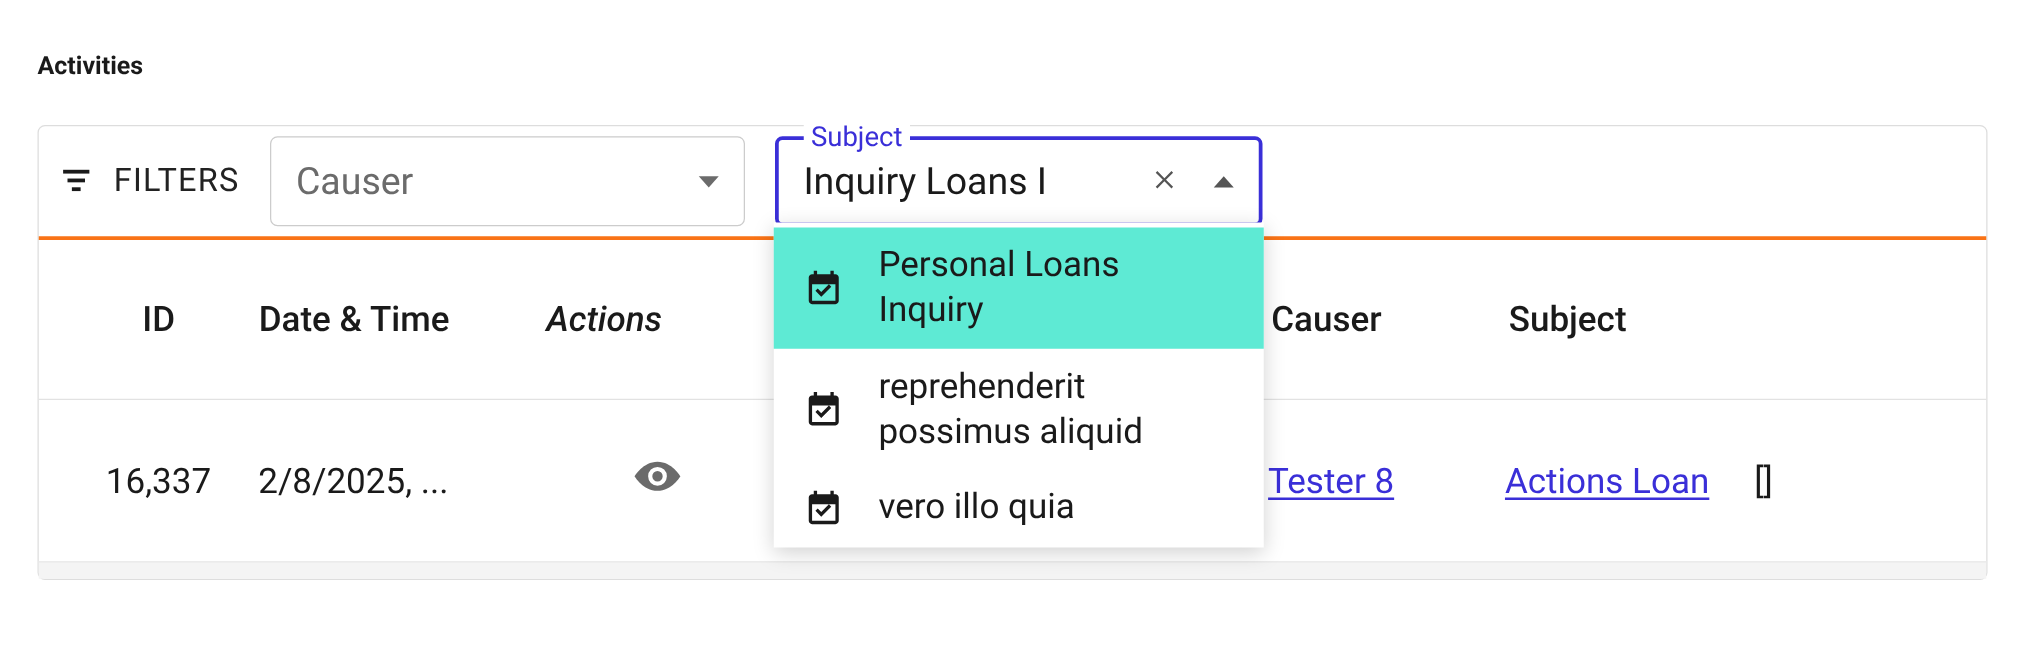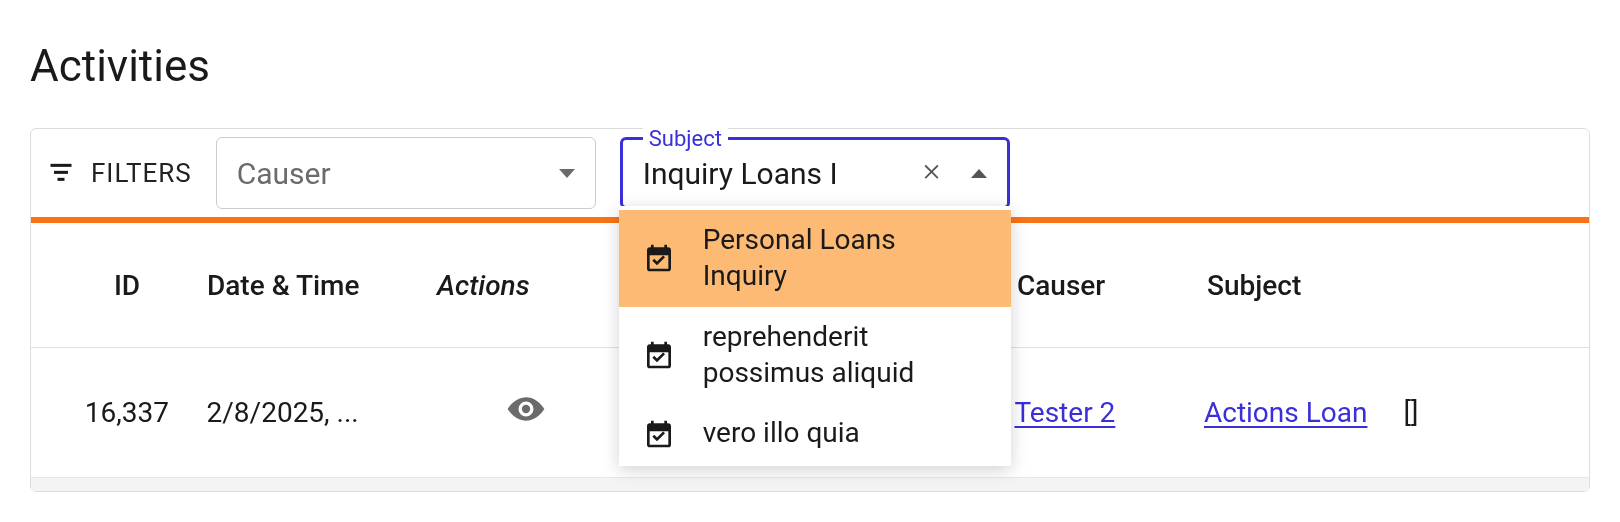--- a/index.html
+++ b/index.html
@@ -8,22 +8,22 @@
     height: 522px;
     font-family: -apple-system, BlinkMacSystemFont, "Segoe UI", Roboto, Helvetica, Arial, sans-serif;
     background: #fff;
     color: #1a1a1a;
     overflow: hidden;
   }
   .page {
     padding: 40px 30px 0 30px;
   }
   .page-title {
-    font-size: 44px;
-    font-weight: 400;
+    font-size: 20px;
+    font-weight: 700;
     margin-bottom: 36px;
     color: #1a1a1a;
   }
   .card {
     border: 1px solid #ddd;
     border-radius: 6px;
     background: #fff;
   }
   .filters-row {
     display: flex;
@@ -115,36 +115,36 @@
   }
   .dropdown-item {
     display: flex;
     align-items: center;
     gap: 28px;
     padding: 12px 24px;
     font-size: 28px;
     min-height: 80px;
   }
   .dropdown-item.selected {
-    background: #fdba74;
+    background: #5eead4;
   }
   .dropdown-item .dd-icon {
     width: 32px; height: 32px; flex: 0 0 32px;
     fill: #1a1a1a;
   }
   .dropdown-item .dd-label {
     color: #1a1a1a;
     line-height: 1.3;
   }
   .dropdown-item.short { min-height: 60px; padding-top:6px; padding-bottom:6px;}
   .table-header-row, .table-data-row {
     display: flex;
     align-items: center;
     padding: 0 16px;
-    border-top: 6px solid #f97316;
+    border-top: 3px solid #f97316;
   }
   .table-header-row { height: 130px; }
   .table-data-row { height: 130px; border-top: 1px solid #e2e2e2; }
   .col { font-size: 28px; }
   .col-id      { width: 160px; text-align: center;}
   .col-dt      { width: 230px; }
   .col-actions { width: 180px; display:flex; justify-content:center;font-style:italic; }
   .col-gap     { width: 400px; }
   .col-causer  { width: 190px; }
   .col-subject { width: 200px; }
@@ -237,21 +237,21 @@
       <div class="col col-dt">2/8/2025, ...</div>
       <div class="col col-actions">
         <span>
           <svg class="eye-icon" viewBox="0 0 24 24">
             <path d="M12 5c-7 0-11 7-11 7s4 7 11 7 11-7 11-7-4-7-11-7zm0 11.5A4.5 4.5 0 1 1 16.5 12 4.5 4.5 0 0 1 12 16.5zM12 9.5A2.5 2.5 0 1 0 14.5 12 2.5 2.5 0 0 0 12 9.5z"></path>
           </svg>
         </span>
       </div>
       <div class="col col-gap"></div>
       <div class="col col-causer">
-        <a class="link">Tester 2</a>
+        <a class="link">Tester 8</a>
       </div>
       <div class="col col-subject">
         <a class="link">Actions Loan</a>
       </div>
       <div class="col col-props">[]</div>
     </div>
 
     <div class="footer-strip"></div>
   </div>
 </div>

